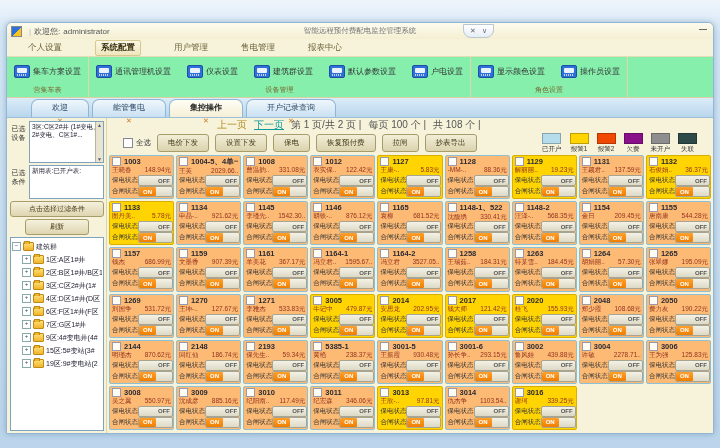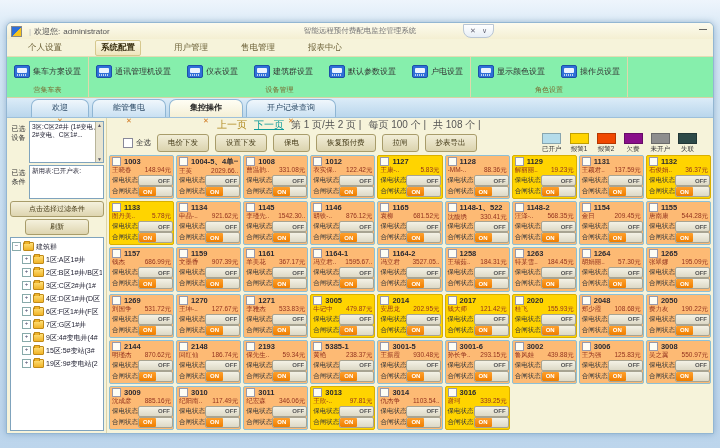--- a/index.html
+++ b/index.html
@@ -1280,20 +1280,42 @@
             <div class="crow">
               <span>合闸状态</span>
               <span class="toggle on">
                 <span class="pill">ON</span>
               </span>
             </div>
           </div>
           <div class="card open">
             <div class="chead">
               <span class="cchk"></span>
+              <span>3004</span>
+            </div>
+            <div class="cname">
+              <span class="nm">许敏</span>
+              <span class="bal">2278.71..</span>
+            </div>
+            <div class="crow">
+              <span>保电状态</span>
+              <span class="toggle off">
+                <span class="txt">OFF</span>
+              </span>
+            </div>
+            <div class="crow">
+              <span>合闸状态</span>
+              <span class="toggle on">
+                <span class="pill">ON</span>
+              </span>
+            </div>
+          </div>
+          <div class="card open">
+            <div class="chead">
+              <span class="cchk"></span>
               <span>3006</span>
             </div>
             <div class="cname">
               <span class="nm">王为强</span>
               <span class="bal">125.83元</span>
             </div>
             <div class="crow">
               <span>保电状态</span>
               <span class="toggle off">
                 <span class="txt">OFF</span>

